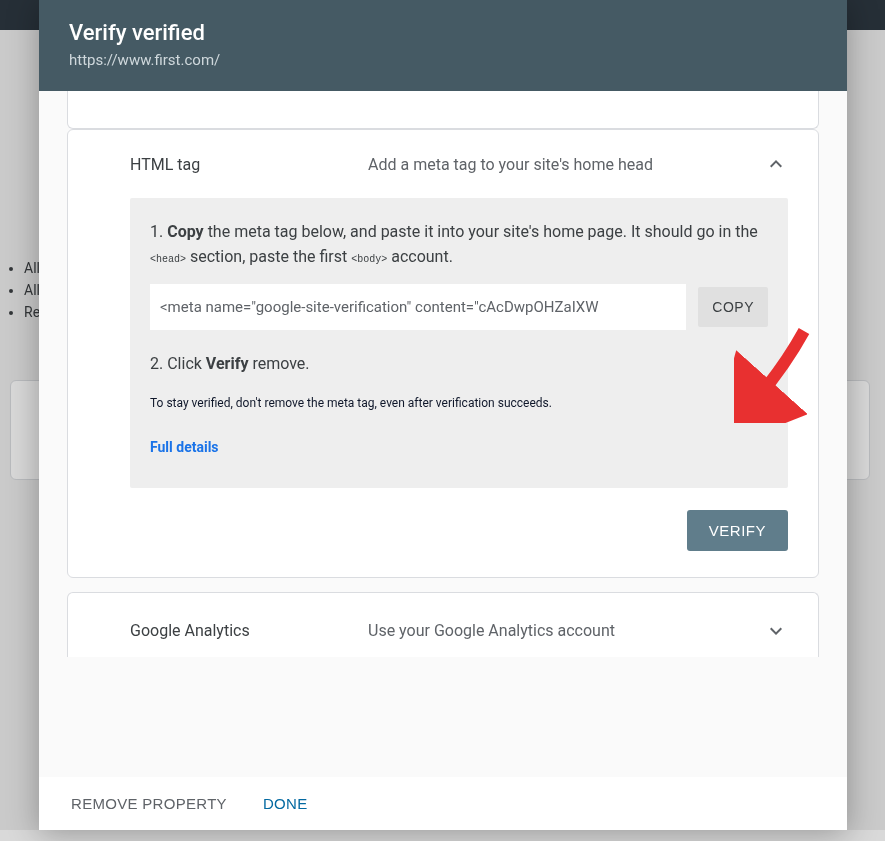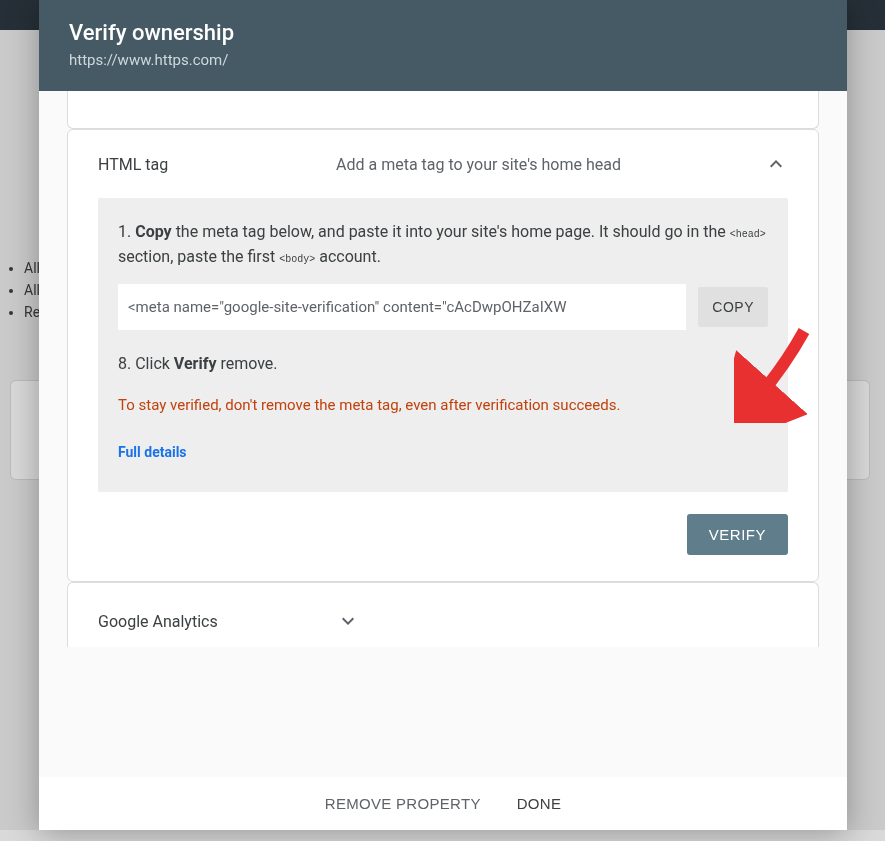--- a/index.html
+++ b/index.html
@@ -87,20 +87,21 @@
 .dialog-body::-webkit-scrollbar-button {
   height: 17px;
   background: #f1f1f1;
   display: block;
 }
 .card {
   background: #fff;
   border: 1px solid #dadce0;
   border-radius: 6px;
   margin-bottom: 0;
+  padding-left: 32px;
 }
 .card-peek {
   height: 38px;
   border-top-left-radius: 0;
   border-top-right-radius: 0;
   border-top: none;
 }
 .section-label {
   color: #5f6368;
   font-size: 14px;
@@ -163,22 +164,22 @@
   border: none;
   padding: 12px 14px;
   font-size: 14px;
   font-weight: 500;
   color: #3c4043;
   letter-spacing: 0.5px;
   cursor: pointer;
   border-radius: 2px;
 }
 .stay-note {
-  color: #c2410c;
-  font-size: 15px;
+  color: #0f172a;
+  font-size: 12px;
   margin: 18px 0 22px;
 }
 .full-details {
   color: #1a73e8;
   font-size: 14px;
   text-decoration: none;
   cursor: pointer;
   font-weight: bold;
 }
 .verify-row {
@@ -191,45 +192,46 @@
   color: #fff;
   border: none;
   padding: 12px 22px;
   font-size: 15px;
   font-weight: 500;
   letter-spacing: 0.5px;
   border-radius: 3px;
   cursor: pointer;
 }
 .card-collapsed {
+  margin-top: 14px;
   border-bottom: none;
   border-bottom-left-radius: 0;
   border-bottom-right-radius: 0;
 }
 .card-collapsed .card-row { padding-bottom: 14px; padding-top: 26px; }
 .dialog-footer {
   flex-shrink: 0;
   display: flex;
-  justify-content: center;
+  justify-content: flex-start;
   align-items: center;
   padding: 18px 32px;
   gap: 36px;
   background: #fff;
   border-top: 1px solid rgba(0,0,0,0.02);
 }
 .footer-btn {
   background: none;
   border: none;
   font-size: 15px;
   font-weight: 500;
   letter-spacing: 0.3px;
   color: #5f6368;
   cursor: pointer;
 }
-.footer-btn.primary { color: #404040; }
+.footer-btn.primary { color: #0369a1; }
 .arrow {
   position: absolute;
   top: 323px;
   left: 734px;
   width: 78px;
   height: 100px;
   pointer-events: none;
   z-index: 10;
 }
 </style>
@@ -244,22 +246,22 @@
       <li>All</li>
       <li>Re</li>
     </ul>
     <div class="bg-box"></div>
   </div>
 </div>
 <div class="overlay"></div>
 
 <div class="dialog">
   <div class="dialog-header">
-    <div class="dialog-title">Verify ownership</div>
-    <div class="dialog-subtitle">https://www.https.com/</div>
+    <div class="dialog-title">Verify verified</div>
+    <div class="dialog-subtitle">https://www.first.com/</div>
   </div>
 
   <div class="dialog-body">
 
     <div class="card card-peek"></div>
 
 
     <div class="card">
       <div class="card-row">
         <div class="card-row-title">HTML tag</div>
@@ -273,36 +275,37 @@
         <div class="step">
           <span>1. </span><b>Copy</b><span> the meta tag below, and paste it into your site's home page. It should go in the </span><span class="code-inline">&lt;head&gt;</span><span> section, paste the first </span><span class="code-inline">&lt;body&gt;</span><span> account.</span>
         </div>
 
         <div class="meta-row">
           <input class="meta-input" readonly="" value="&lt;meta name=&quot;google-site-verification&quot; content=&quot;cAcDwpOHZaIXW" style="">
           <button class="copy-btn">COPY</button>
         </div>
 
         <div class="step">
-          <span>8. Click </span><b>Verify</b><span> remove.</span>
+          <span>2. Click </span><b>Verify</b><span> remove.</span>
         </div>
 
         <div class="stay-note">To stay verified, don't remove the meta tag, even after verification succeeds.</div>
 
         <a class="full-details">Full details</a>
       </div>
 
       <div class="verify-row">
         <button class="verify-btn">VERIFY</button>
       </div>
     </div>
 
     <div class="card card-collapsed">
       <div class="card-row">
         <div class="card-row-title">Google Analytics</div>
+        <div class="card-row-desc">Use your Google Analytics account</div>
         <svg class="chevron" viewBox="0 0 24 24">
             <path fill="currentColor" d="M7.41 8.59 12 13.17l4.59-4.58L18 10l-6 6-6-6z"></path>
           </svg>
       </div>
     </div>
 
   </div>
 
   <div class="dialog-footer">
     <button class="footer-btn">REMOVE PROPERTY</button>

